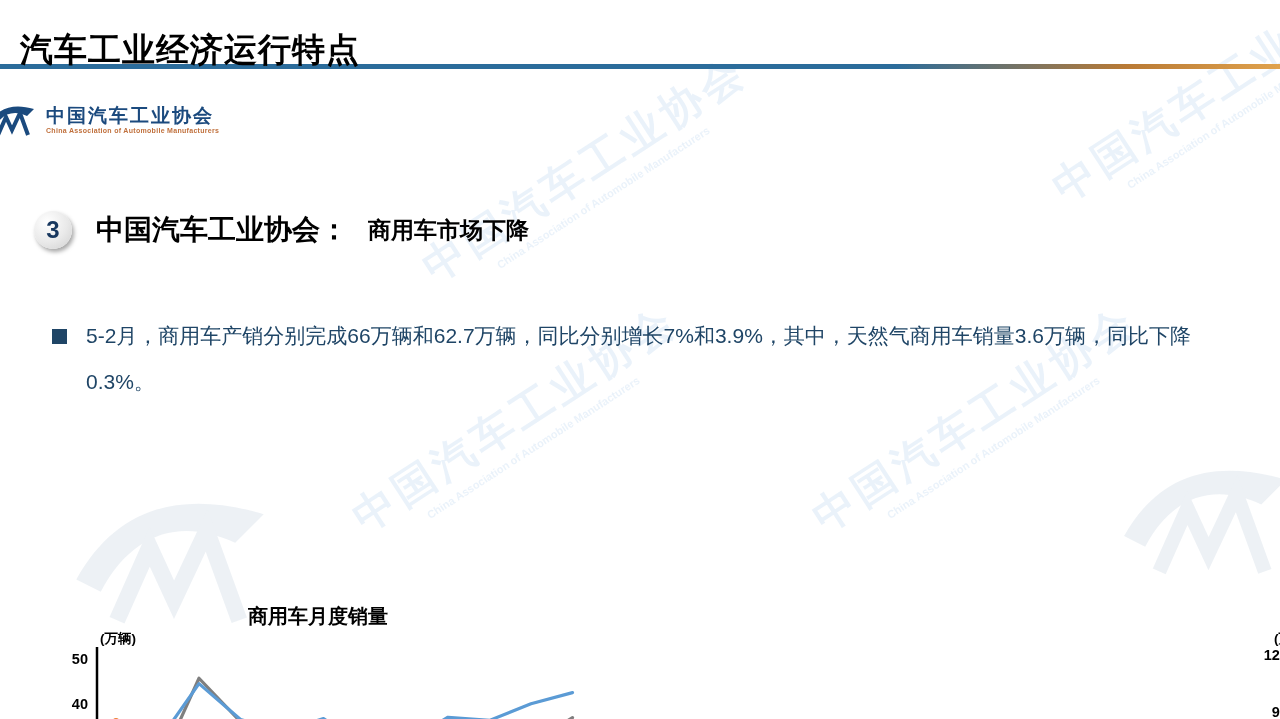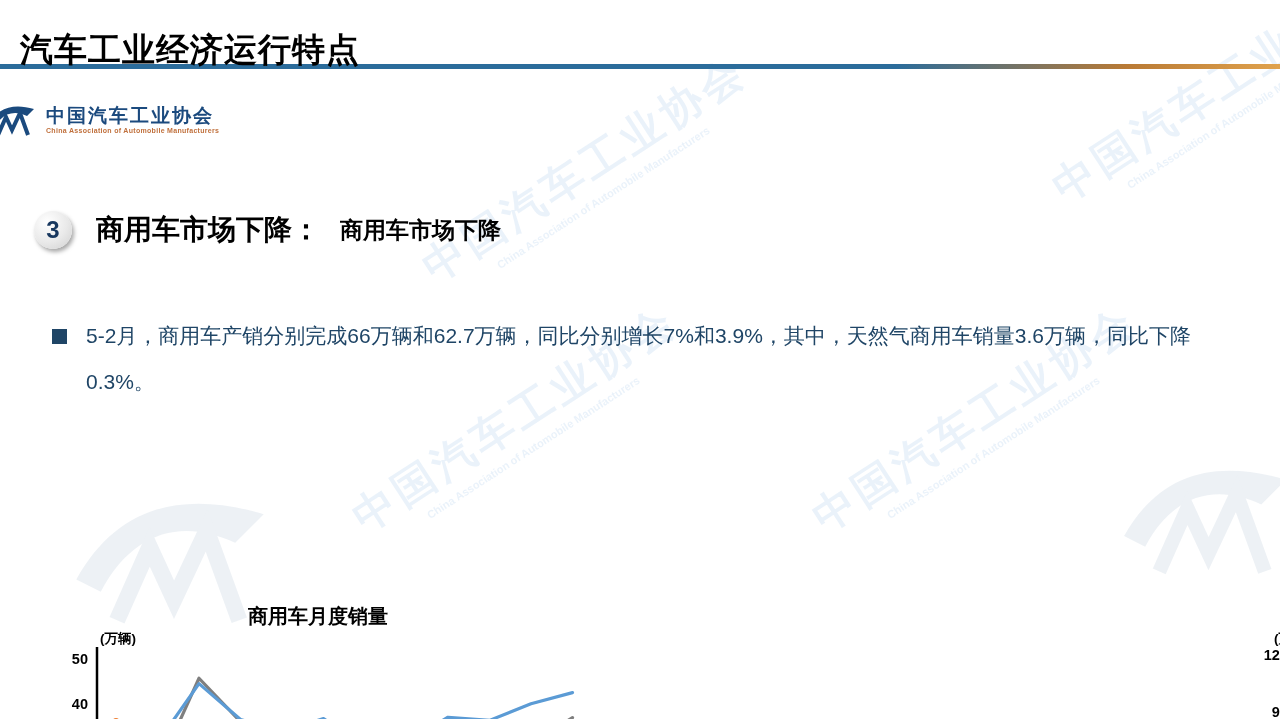--- a/index.html
+++ b/index.html
@@ -79,21 +79,21 @@
       <div class="logo-cn">中国汽车工业协会</div>
       <div class="logo-en">China Association of Automobile Manufacturers</div>
     </div>
   </div>
 
   <div class="divider"></div>
 
   
   <div class="section fg">
     <div class="badge">3</div>
-    <span class="sec-title">商用车市场下降：</span>
+    <span class="sec-title">中国汽车工业协会：</span>
     <span class="sec-sub">商用车市场下降</span>
   </div>
 
   
   <ul class="bullets fg">
     <li>
       <span class="sq"></span>
       <span class="btxt">5-2月，商用车产销分别完成66万辆和62.7万辆，同比分别增长7%和3.9%，其中，天然气商用车销量3.6万辆，同比下降0.3%。</span>
     </li>
   </ul>

